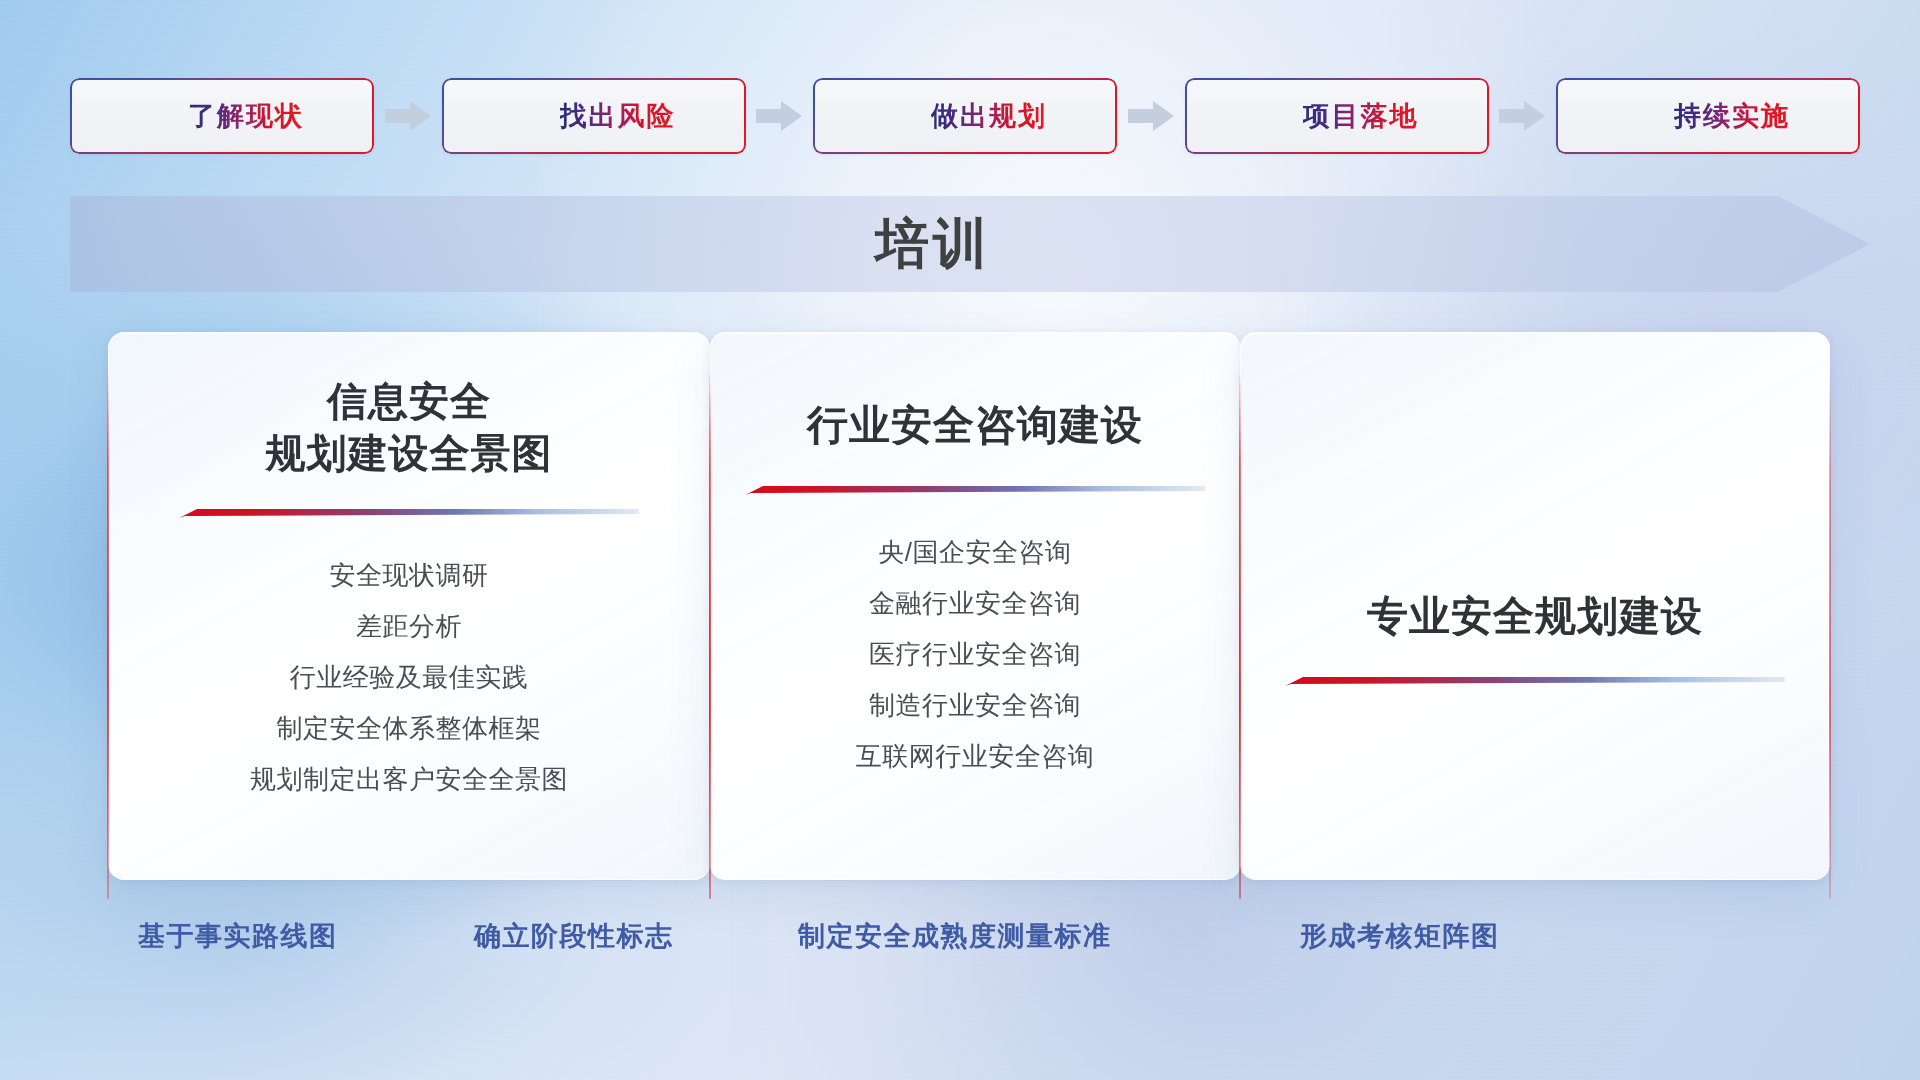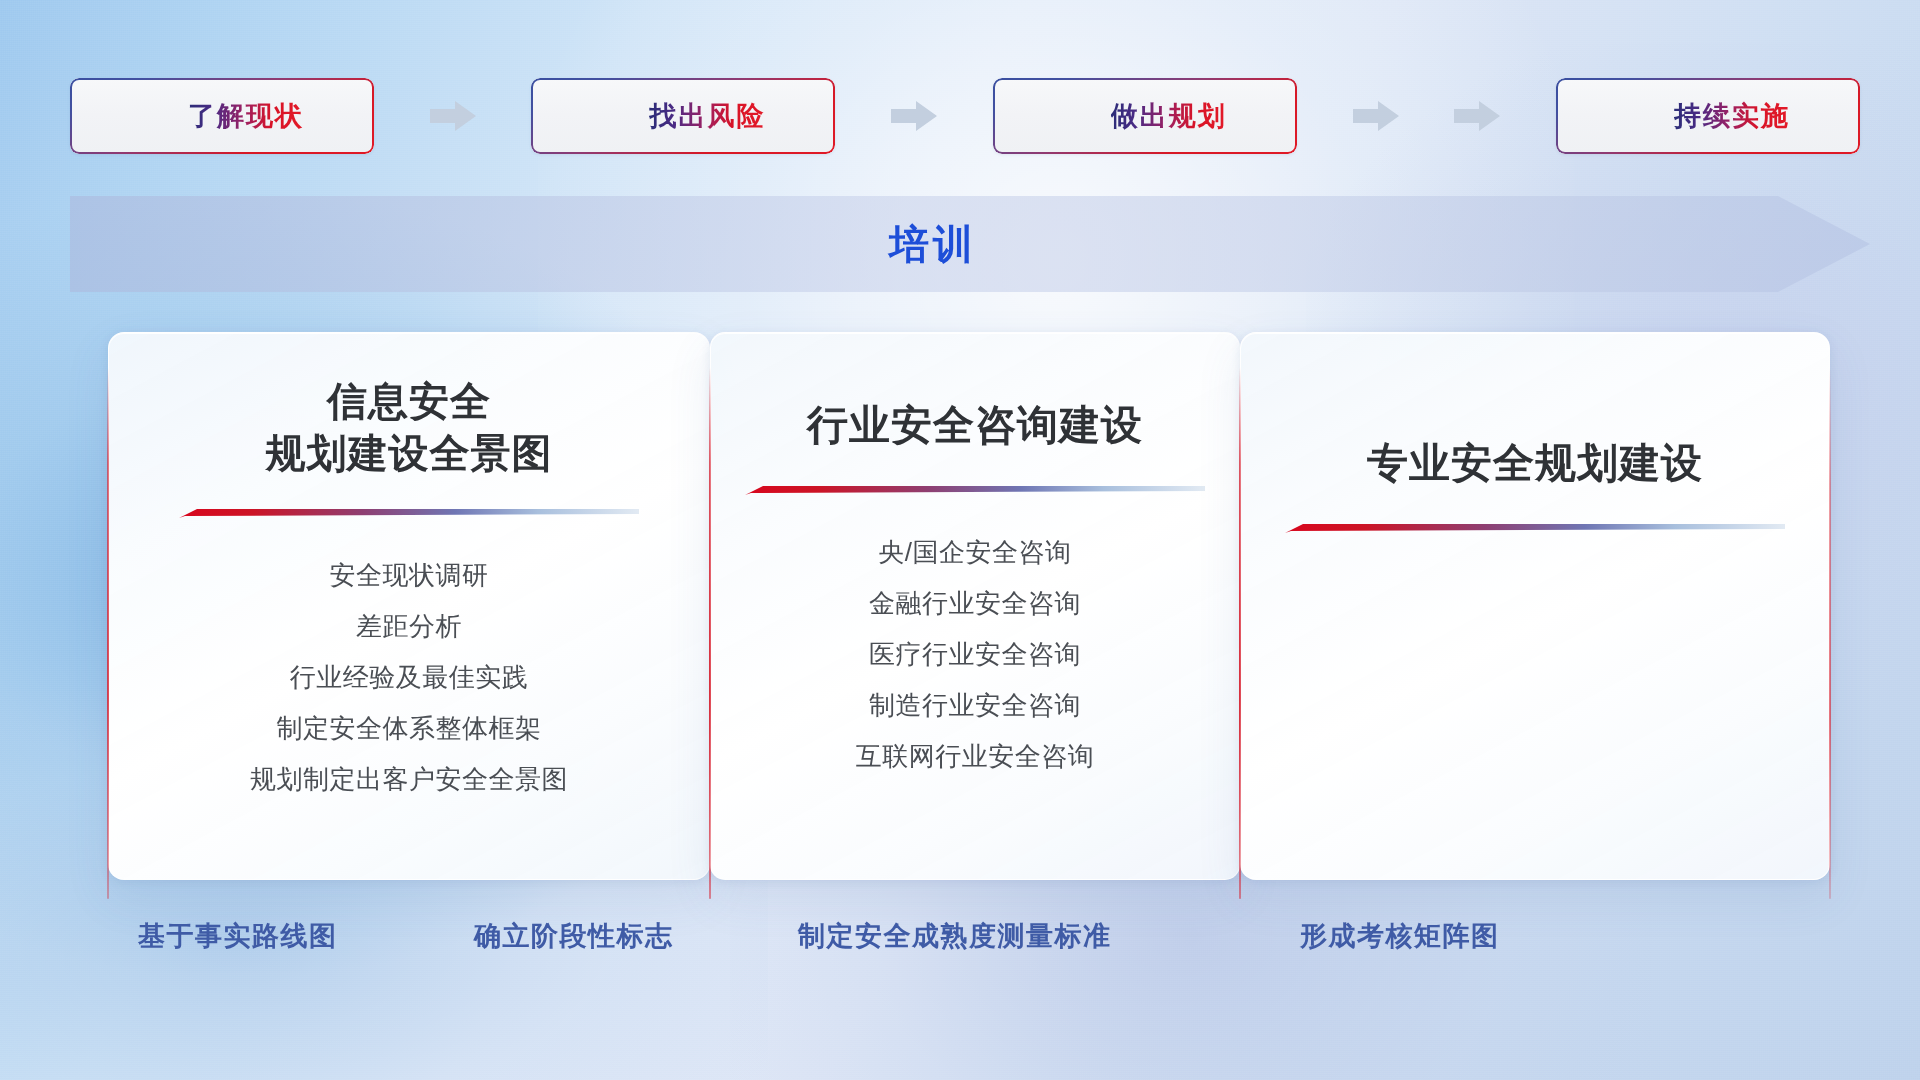--- a/index.html
+++ b/index.html
@@ -100,21 +100,21 @@
       rgba(203,212,236,.62) 46%,
       rgba(199,209,234,.62) 68%,
       rgba(190,202,230,.62) 86%,
       rgba(182,196,228,.62) 100%);
     clip-path:polygon(0 0, calc(100% - 92px) 0, 100% 50%, calc(100% - 92px) 100%, 0 100%);
   }
   .banner-title{
     position:absolute; inset:0;
     display:flex; align-items:center; justify-content:center;
     padding-right:74px;
-    font-size:40px; font-weight:700; color:#1d4ed8; letter-spacing:4px;
+    font-size:54px; font-weight:700; color:#404040; letter-spacing:4px;
   }
 
   
   .cards{
     position:absolute; left:108px; top:332px; width:1722px; height:560px;
     display:flex; justify-content:space-between;
   }
   .card{
     position:relative;
     width:530px; height:548px;
@@ -164,21 +164,21 @@
   }
   .card-list li{
     font-size:26px; color:#4a4e54; line-height:51px; letter-spacing:.5px;
     white-space:nowrap;
   }
 
   
   .card.c1 { width:604px; }
   .card.c1 .card-title{ font-size:40px; }
   .card.c2 { width:530px; padding-top:66px;border-radius:15px; }
-  .card.c3 { width:592px; padding-top:104px; }
+  .card.c3 { width:592px; padding-top:66px;justify-content:center; }
   .card.c2 .card-divider, .card.c3 .card-divider{ margin-top:32px; }
   .card.c3 .card-divider{ width:500px; }
 
   
   .footers{ position:absolute; left:0; top:918px; width:1920px; height:44px; }
   .footer-cap{
     position:absolute; top:0;
     font-size:27px; font-weight:700; color:#3f5ba6; letter-spacing:1.5px;
     white-space:nowrap;
     margin-left:8px;
@@ -228,20 +228,23 @@
     <div class="step-box">
       <span class="step-label">做出规划</span>
     </div>
 
     <div class="step-arrow">
       <svg viewBox="0 0 46 34" xmlns="http://www.w3.org/2000/svg" aria-hidden="true">
         <path d="M0 10 H25 V2 L46 17 L25 32 V24 H0 Z" fill="#c3cfdf"></path>
       </svg>
     </div>
 
+    <div class="step-box">
+      <span class="step-label">项目落地</span>
+    </div>
 
     <div class="step-arrow">
       <svg viewBox="0 0 46 34" xmlns="http://www.w3.org/2000/svg" aria-hidden="true">
         <path d="M0 10 H25 V2 L46 17 L25 32 V24 H0 Z" fill="#c3cfdf"></path>
       </svg>
     </div>
 
     <div class="step-box">
       <span class="step-label">持续实施</span>
     </div>

